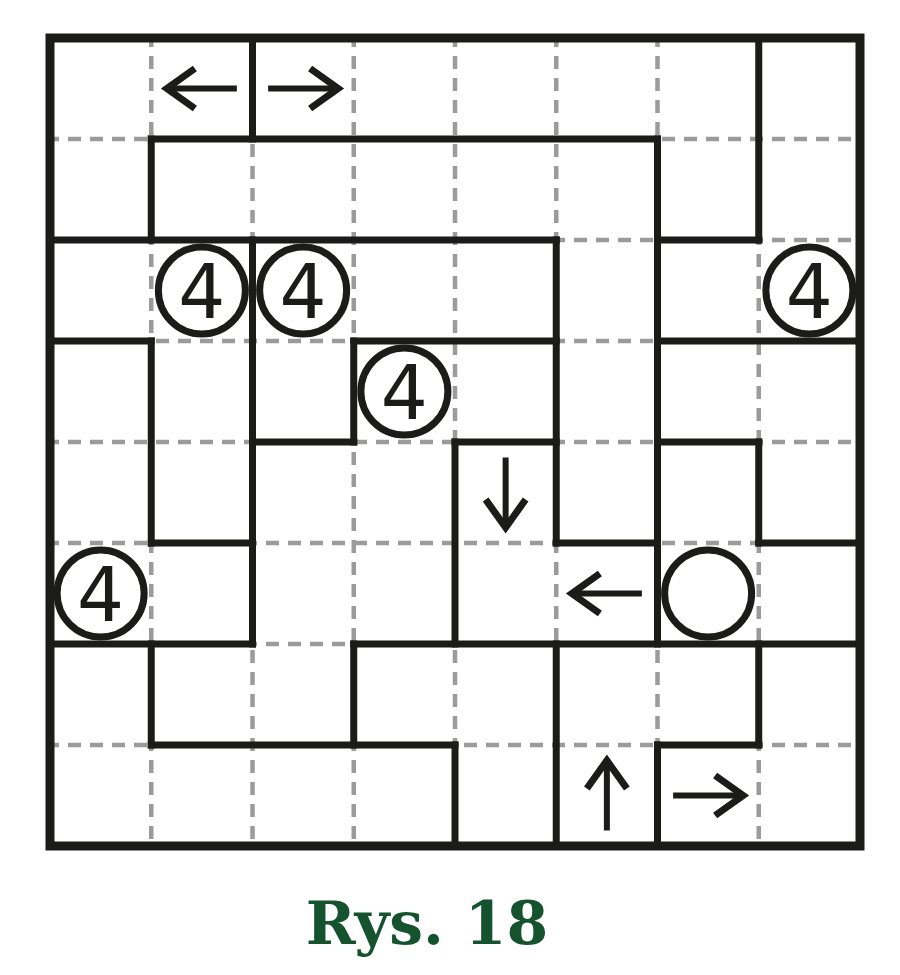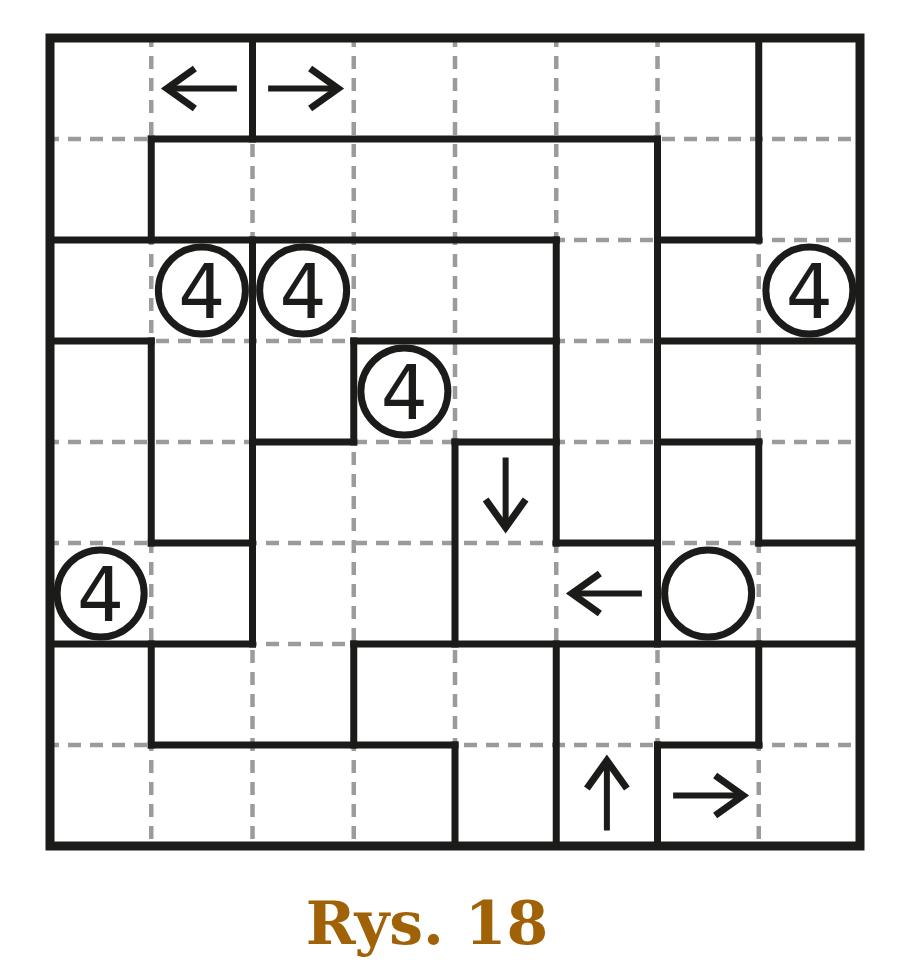--- a/index.html
+++ b/index.html
@@ -27,21 +27,21 @@
   }
   .caption {
     position: absolute;
     left: 0;
     top: 888px;
     width: 854px;
     text-align: center;
     font-family: "DejaVu Serif", serif;
     font-weight: bold;
     font-size: 60px;
-    color: #a16207;
+    color: #14532d;
     letter-spacing: 0px;
   }
 </style>
 </head>
 <body>
 
 <div class="figure-wrap">
   <svg class="puzzle" width="900" height="975" viewBox="0 0 900 975">
       <rect x="0" y="0" width="900" height="975" fill="#ffffff"></rect>
       <line x1="151.25" y1="38" x2="151.25" y2="846" stroke="#9b9b9b" stroke-width="4.5" stroke-dasharray="13 9" stroke-dashoffset="4"></line>

